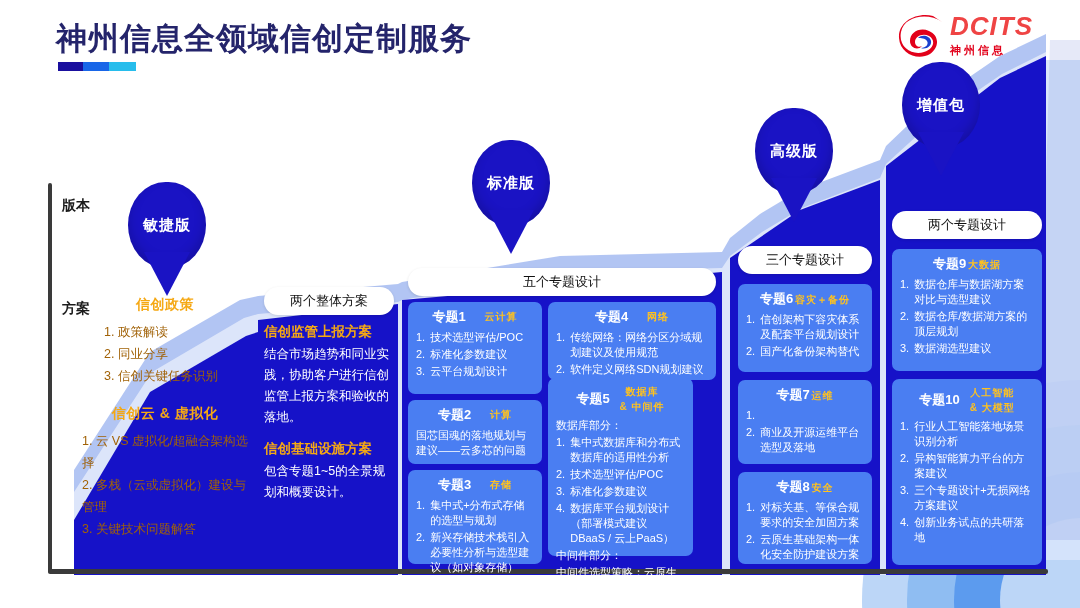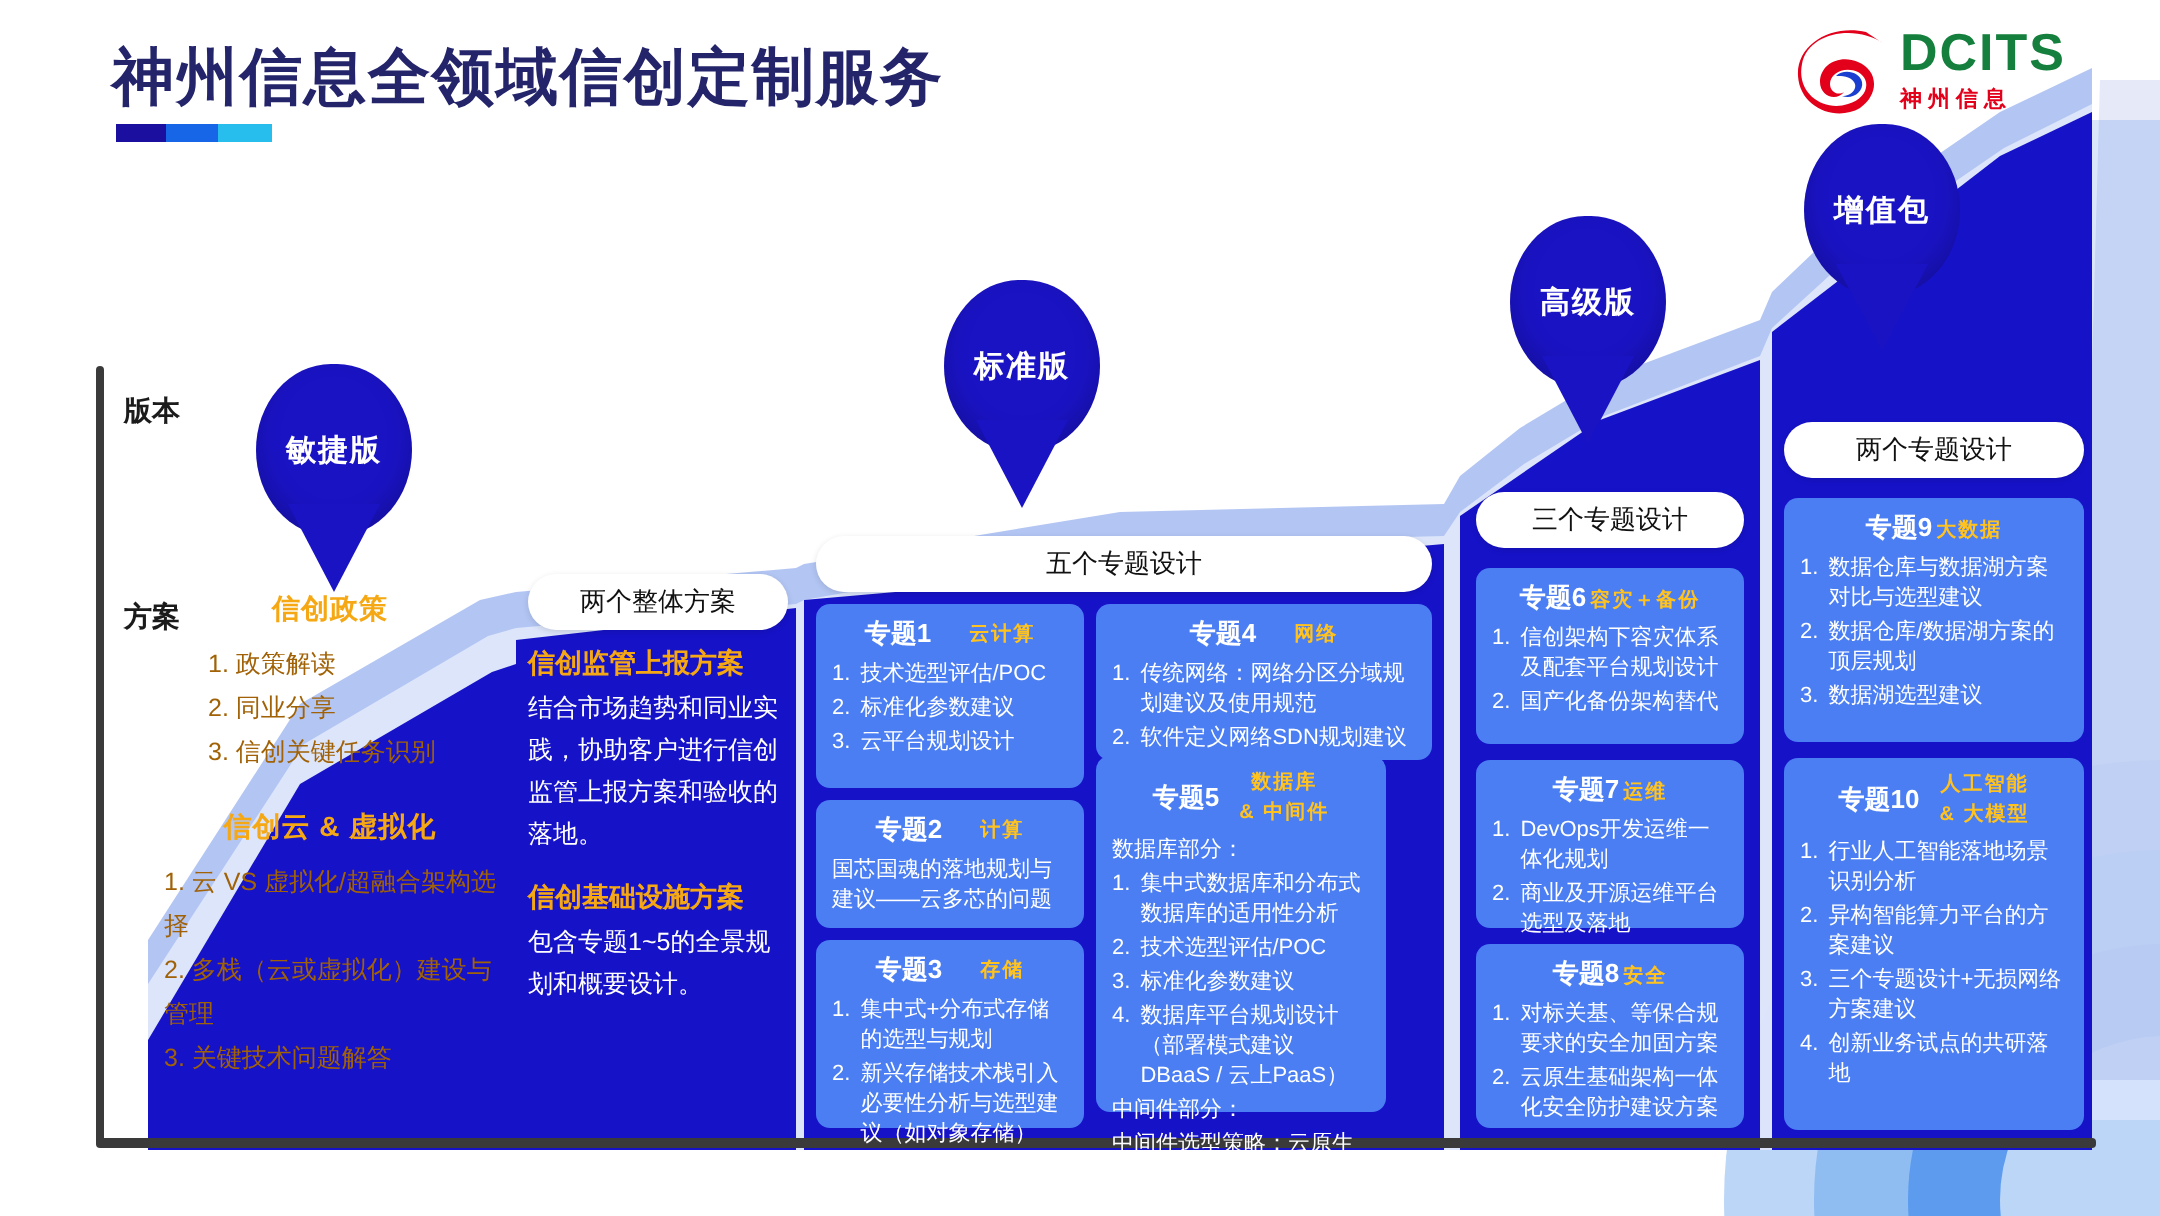--- a/index.html
+++ b/index.html
@@ -23,21 +23,21 @@
   .title-rule { position:absolute; left:58px; top:62px; display:flex; height:9px; width:78px; }
   .title-rule i { display:block; height:100%; }
   .tr1 { width:32%; background:#1a0f9e; }
   .tr2 { width:34%; background:#1866e8; }
   .tr3 { width:34%; background:#27bdec; }
 
   
   .logo { position:absolute; right:14px; top:10px; width:170px; height:62px; }
   .logo-mark { position:absolute; left:2px; top:4px; width:48px; height:46px; }
   .logo-text { position:absolute; left:54px; top:2px; }
-  .logo-en { font-size:26px; font-weight:bold; color:#15803d; letter-spacing:1px; line-height:28px;}
+  .logo-en { font-size:26px; font-weight:bold; color:#ef4444; font-style:italic; letter-spacing:1px; line-height:28px;}
   .logo-cn { font-size:11px; font-weight:bold; color:#e2001a; letter-spacing:3px; line-height:20px; }
 
   
   .axis-v { position:absolute; left:48px; top:183px; width:4px; height:390px; background:#3a3a3a; border-radius:2px;}
   .axis-h { position:absolute; left:48px; top:569px; width:1000px; height:5px; background:#3a3a3a; border-radius:2px;}
   .axis-label { position:absolute; font-size:14px; font-weight:bold; color:#1b1b1b; }
   .lbl-version { left:62px; top:197px; }
   .lbl-plan { left:62px; top:300px; }
 
   
@@ -342,21 +342,20 @@
   </div>
 
   <div class="card k7">
     <div class="chead">
       <span class="cnum">专题7</span>
       <span class="ctag">运维</span>
     </div>
     <ol>
       <li>
           <span class="n">1.</span>
-          <span>DevOps开发运维一体化规划</span>
         </li>
       <li>
           <span class="n">2.</span>
           <span>商业及开源运维平台选型及落地</span>
         </li>
     </ol>
   </div>
 
   <div class="card k8">
     <div class="chead">

